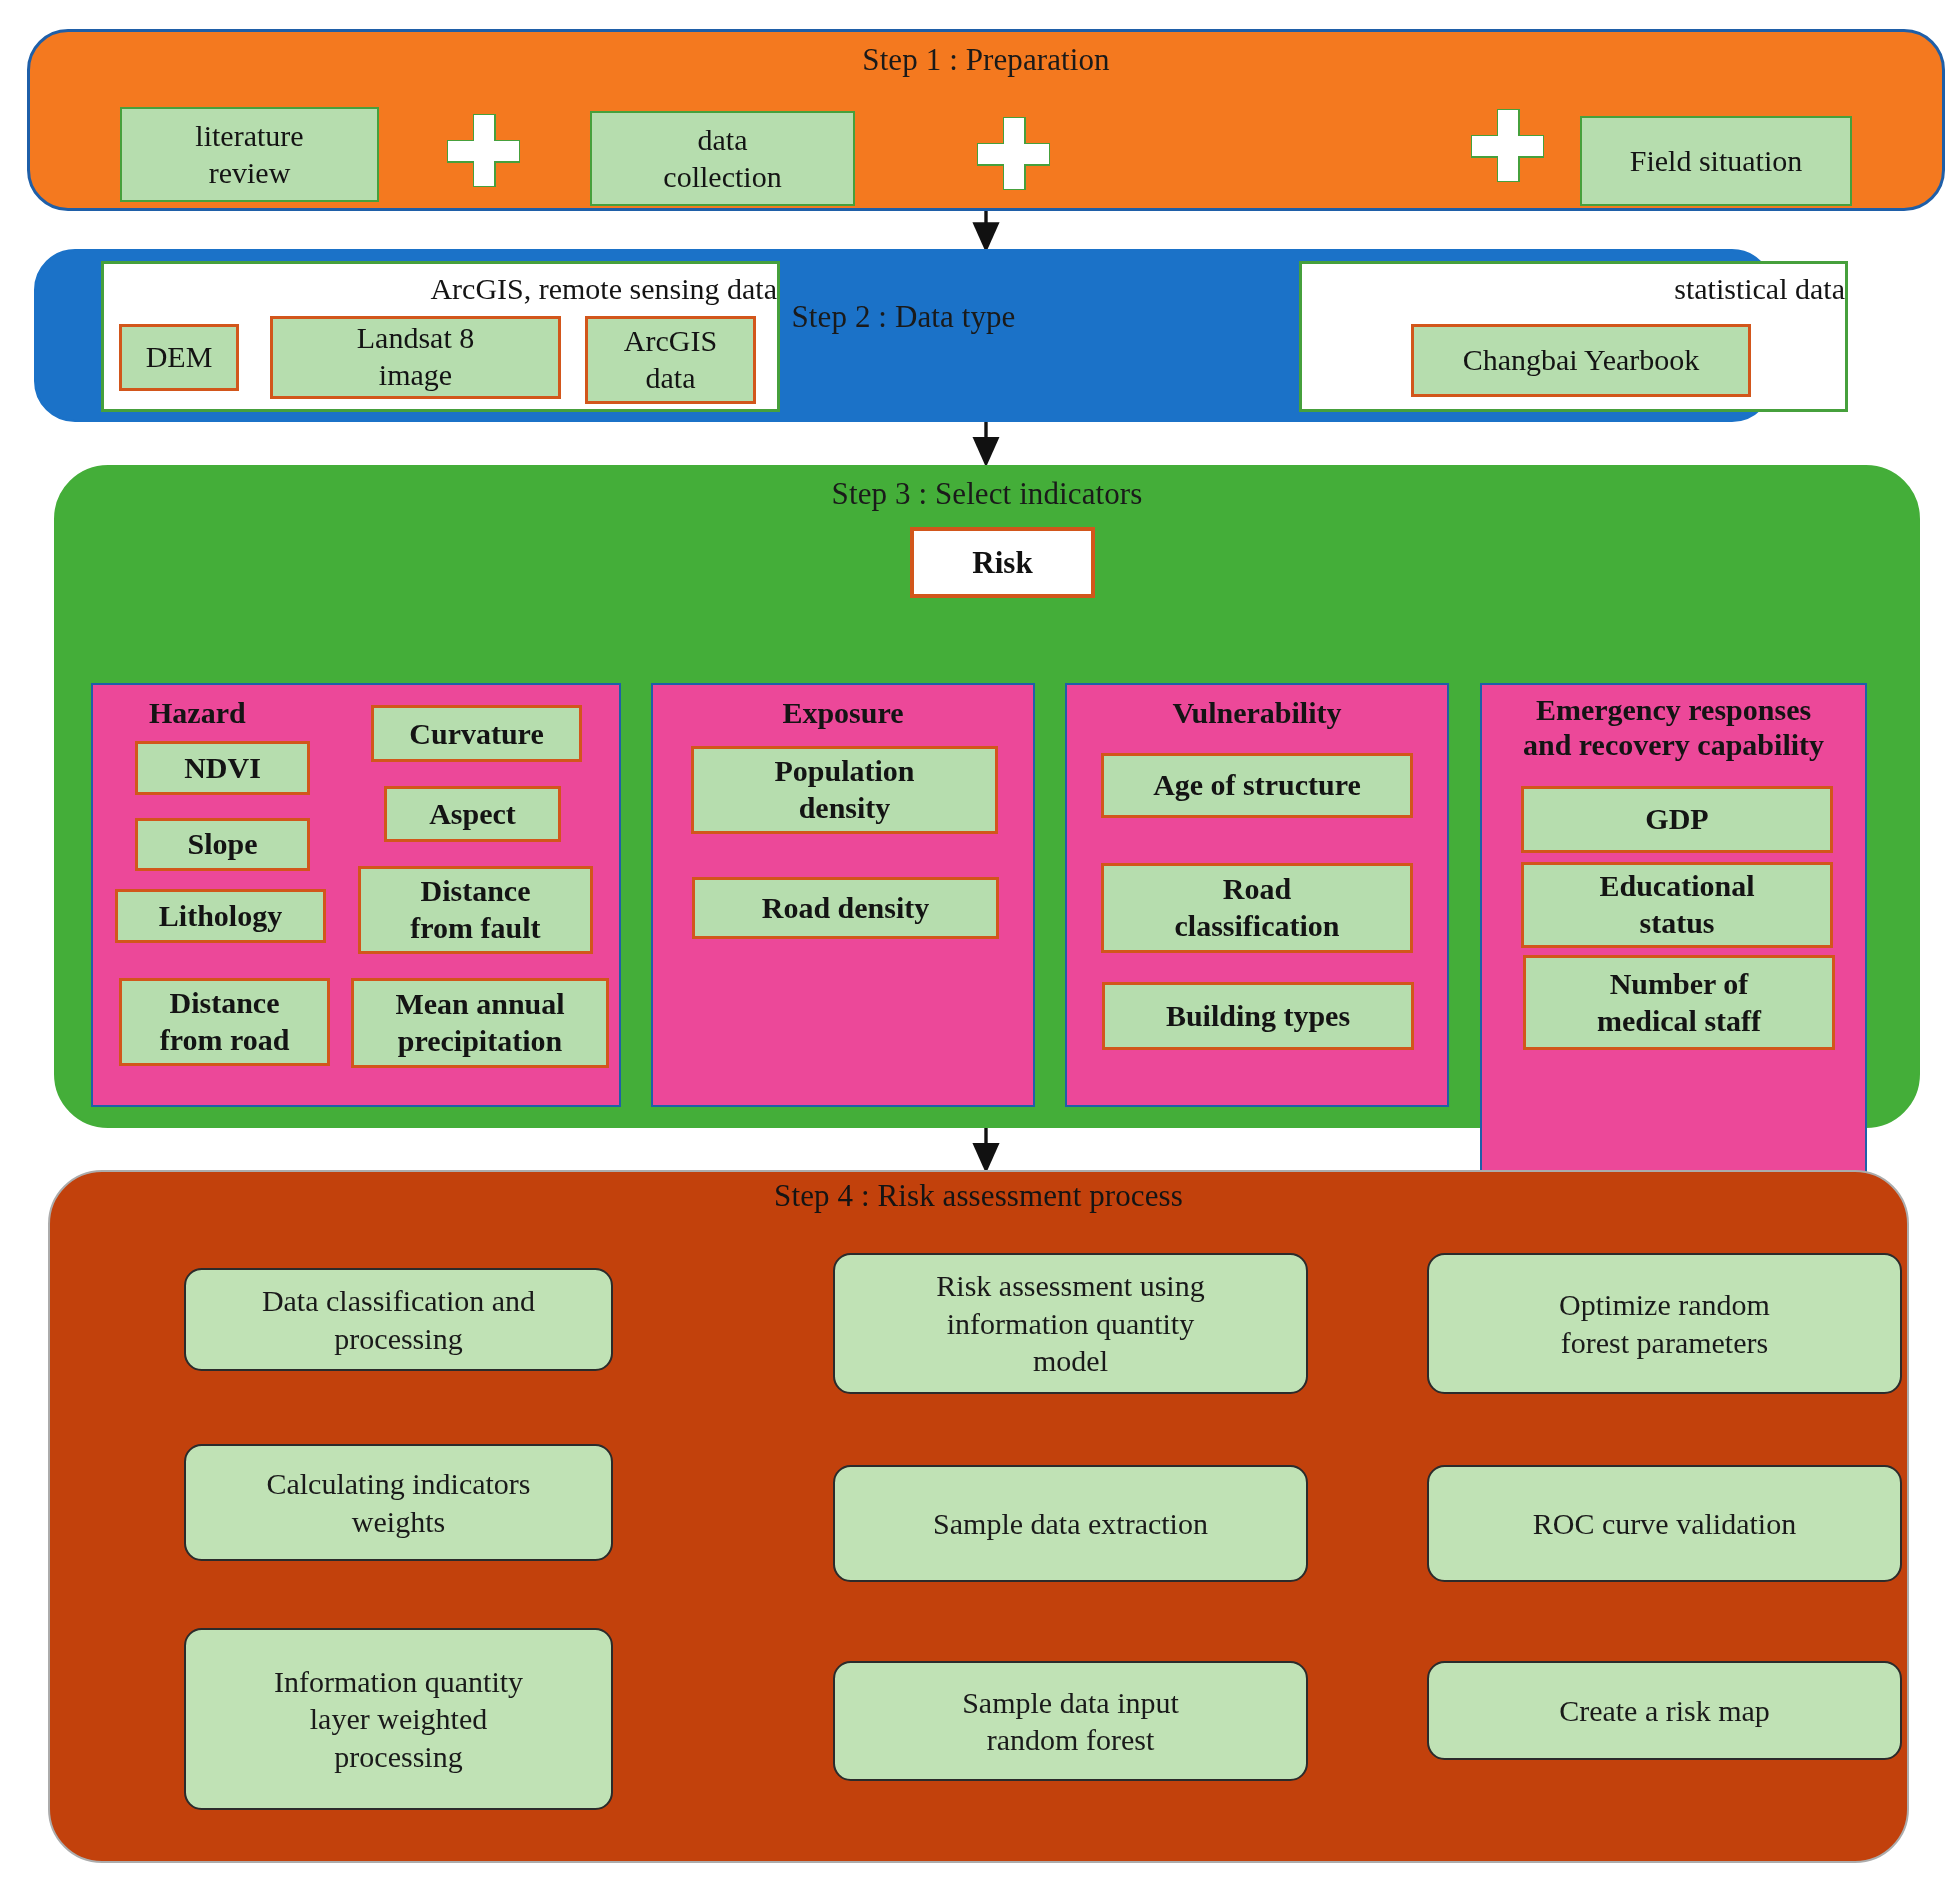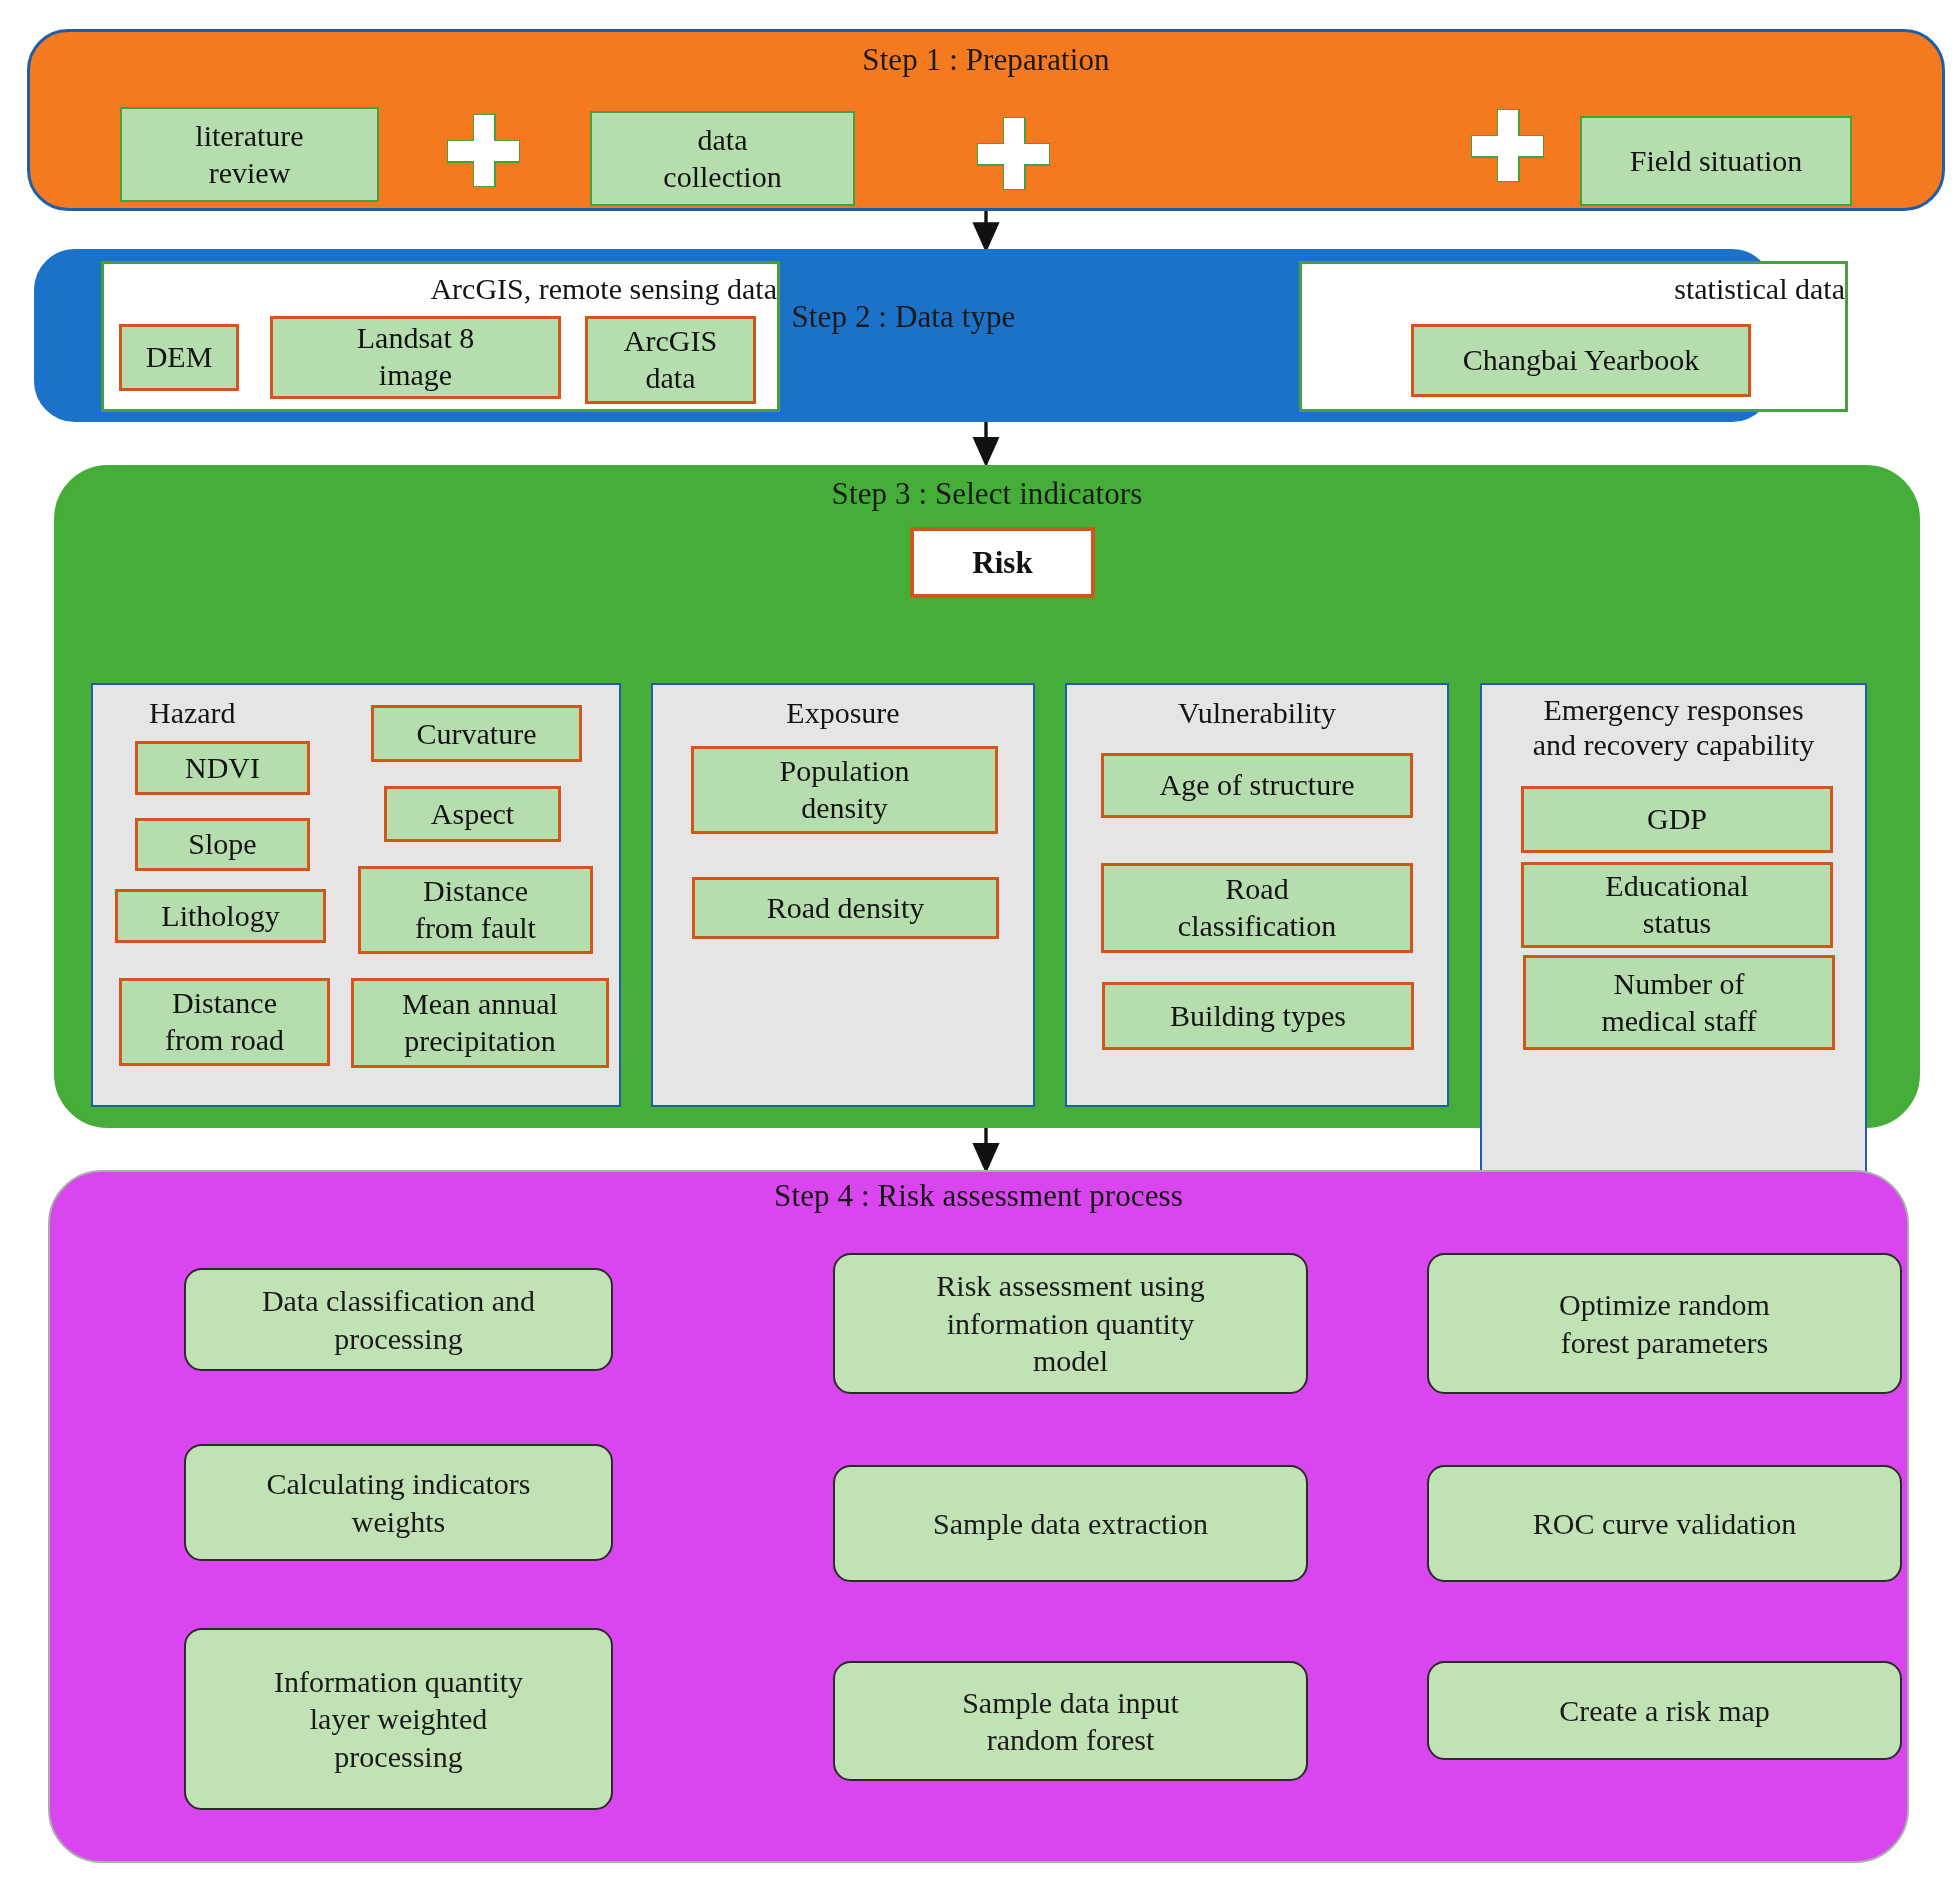--- a/index.html
+++ b/index.html
@@ -4,21 +4,21 @@
 <style>
   html,body{margin:0;padding:0;background:#ffffff;}
   body{font-family:"Liberation Serif", serif;}
   #canvas{position:relative;width:1955px;height:1888px;background:#fff;overflow:hidden;}
 
   
   .band{position:absolute;box-sizing:border-box;}
   .band-step1{background:#F4791F;border:3.4px solid #1F5FA8;border-radius:41px;}
   .band-step2{background:#1B72C8;border:2.7px solid #1B72C8;border-radius:41px;}
   .band-step3{background:#44AE39;border:2.7px solid #44AE39;border-radius:54px;}
-  .band-step4{background:#d946ef;border:2.7px solid #ACACAC;border-radius:54px;}
+  .band-step4{background:#c2410c;border:2.7px solid #ACACAC;border-radius:54px;}
 
   .step-title{position:absolute;width:100%;text-align:center;color:#1a1a1a;
               font-size:31px;line-height:1.1;letter-spacing:0.1px;}
   .step-title.dark{color:#141414;}
 
   
   .chip-s1{position:absolute;box-sizing:border-box;background:#B6DDAE;
            border:2.7px solid #46A03C;display:flex;align-items:center;justify-content:center;
            text-align:center;font-size:30px;line-height:1.25;color:#141414;}
 
@@ -26,21 +26,21 @@
   .plus .bar{position:absolute;background:#ffffff;border:2.7px solid #46A03C;box-sizing:border-box;}
 
   
   .card-white{position:absolute;box-sizing:border-box;background:#ffffff;border:3.4px solid #46A03C;}
   .card-title{position:absolute;width:100%;text-align:right;font-size:30px;color:#141414;line-height:1.15;}
   .chip-orange{position:absolute;box-sizing:border-box;background:#B6DDAE;border:3.4px solid #D2561B;
                display:flex;align-items:center;justify-content:center;text-align:center;
                font-size:30px;line-height:1.22;color:#141414;}
 
   
-  .panel-ind{position:absolute;box-sizing:border-box;background:#e5e5e5;border:2.7px solid #1F5FA8;}
+  .panel-ind{position:absolute;box-sizing:border-box;background:#ec4899;border:2.7px solid #1F5FA8;font-weight:bold;}
   .panel-head{position:absolute;width:100%;text-align:center;font-size:30px;color:#141414;line-height:1.16;}
 
   
   .flow{position:absolute;box-sizing:border-box;background:#C0E2B5;border:2px solid #2b2b2b;
         border-radius:17.7px;display:flex;align-items:center;justify-content:center;
         text-align:center;font-size:30px;line-height:1.25;color:#1a1a1a;padding:0 9.5px;margin-left:20px;}
 
   
   svg.conn{position:absolute;left:0;top:0;width:1955px;height:1888px;pointer-events:none;overflow:visible;}
 </style>

